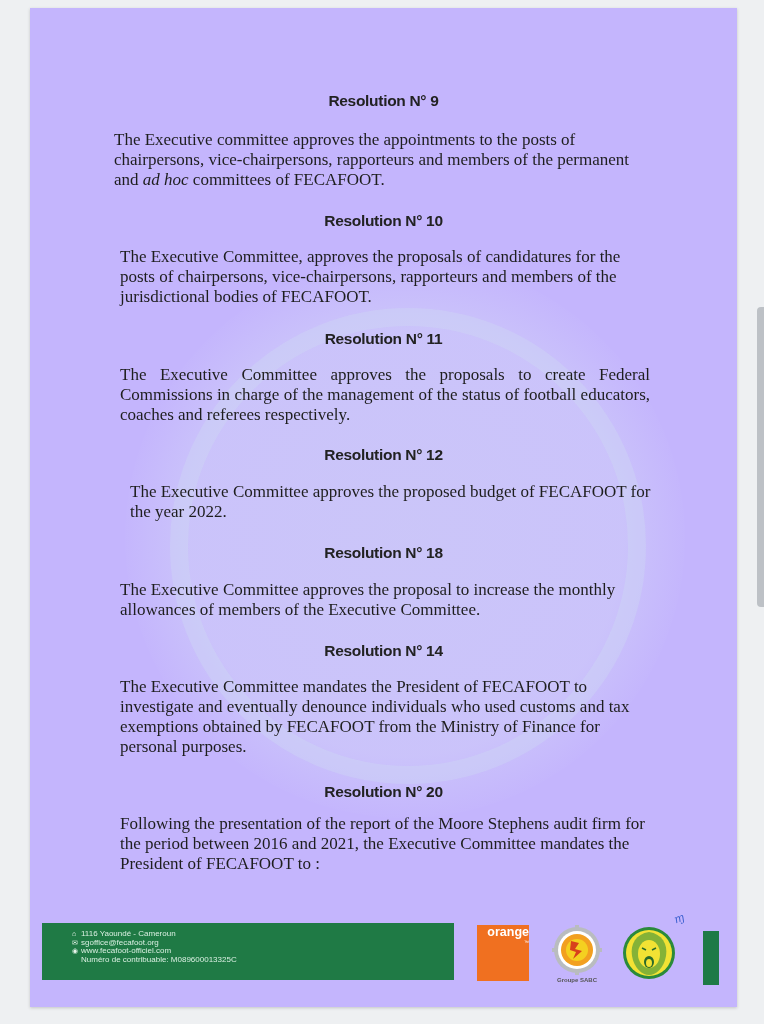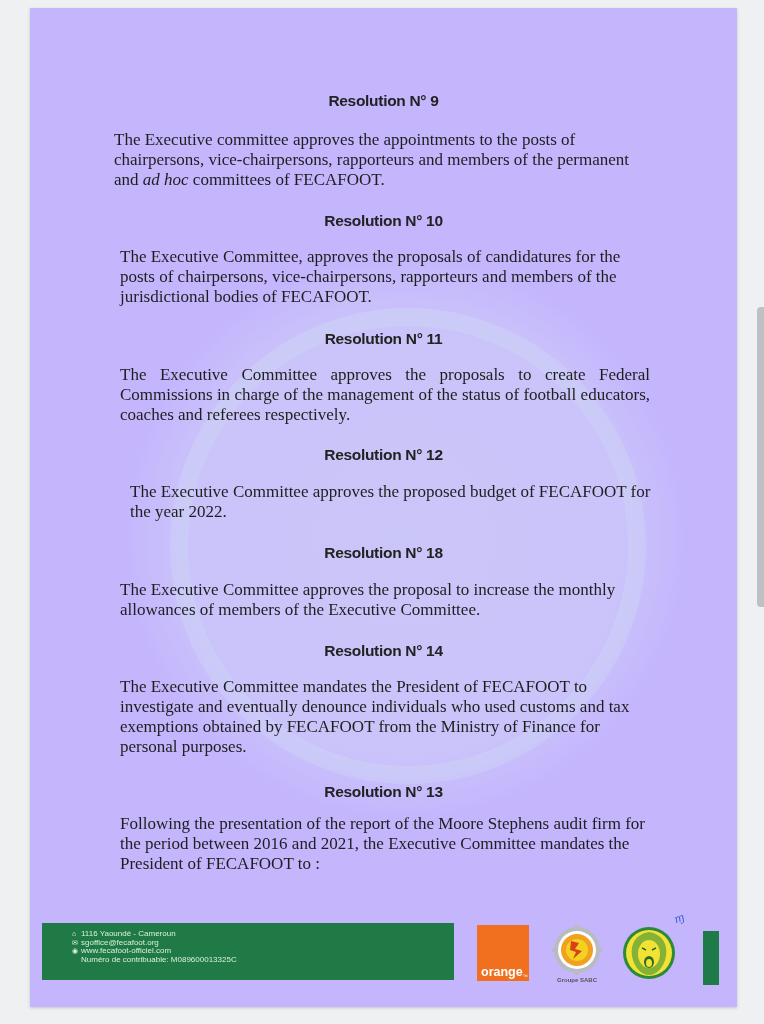--- a/index.html
+++ b/index.html
@@ -48,21 +48,21 @@
     box-sizing: border-box; padding: 7px 0 0 30px;
   }
   .footer-band .line { white-space: nowrap; }
   .footer-band .ic { display: inline-block; width: 9px; font-size: 7px; color: #e8f5ec; }
   .orange-logo {
     position: absolute; left: 447px; top: 917px; width: 52px; height: 56px;
     background: #f07020; color: #fff;
     font-family: "Liberation Sans", "DejaVu Sans", sans-serif;
     font-weight: bold; font-size: 12.5px;
     box-sizing: border-box; padding: 0 0 2px 4px;
-    display: flex; align-items: flex-end;
+    display: flex; align-items: flex-end; flex-direction: column;
   }
   .sabc-logo { position: absolute; left: 519px; top: 917px; width: 56px; height: 62px; }
   .sabc-label {
     position: absolute; left: 0; top: 52px; width: 56px; text-align: center;
     font-family: "Liberation Sans", "DejaVu Sans", sans-serif; font-weight: bold;
     font-size: 6px; color: #555;
   }
   .lion-logo { position: absolute; left: 592px; top: 918px; width: 54px; height: 54px; }
   .green-bar { position: absolute; left: 673px; top: 923px; width: 16px; height: 54px; background: #1e7a46; }
   .initials {
@@ -95,21 +95,21 @@
 
     <div class="res-title" style="top:438px;">Resolution N° 12</div>
     <div class="res-body" style="top:474px;left:100px;width:536px;">The Executive Committee approves the proposed budget of FECAFOOT for the year 2022.</div>
 
     <div class="res-title" style="top:536px;">Resolution N° 18</div>
     <div class="res-body" style="top:572px;left:90px;width:536px;">The Executive Committee approves the proposal to increase the monthly allowances of members of the Executive Committee.</div>
 
     <div class="res-title" style="top:634px;">Resolution N° 14</div>
     <div class="res-body" style="top:669px;left:90px;width:520px;">The Executive Committee mandates the President of FECAFOOT to investigate and eventually denounce individuals who used customs and tax exemptions obtained by FECAFOOT from the Ministry of Finance for personal purposes.</div>
 
-    <div class="res-title" style="top:775px;">Resolution N° 13</div>
+    <div class="res-title" style="top:775px;">Resolution N° 20</div>
     <div class="res-body" style="top:806px;left:90px;width:540px;">Following the presentation of the report of the Moore Stephens audit firm for the period between 2016 and 2021, the Executive Committee mandates the President of FECAFOOT to :</div>
   </div>
 
   <div class="footer-band">
     <div class="line"><span class="ic">⌂</span><span>1116 Yaoundé - Cameroun</span></div>
     <div class="line"><span class="ic">✉</span><span>sgoffice@fecafoot.org</span></div>
     <div class="line"><span class="ic">◉</span><span>www.fecafoot-officiel.com</span></div>
     <div class="line"><span class="ic"></span><span>Numéro de contribuable: M089600013325C</span></div>
   </div>
 

